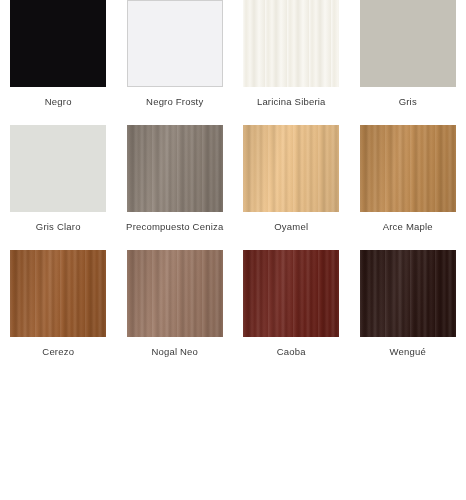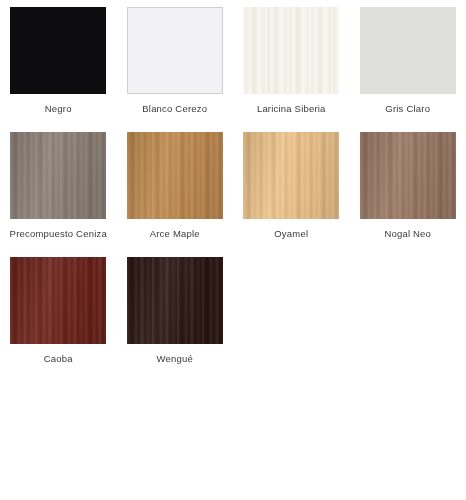--- a/index.html
+++ b/index.html
@@ -22,21 +22,20 @@
     width: 466px;
     height: 500px;
     box-sizing: border-box;
   }
 
   .swatch-cell {
     display: flex;
     flex-direction: column;
     align-items: center;
     justify-content: flex-start;
-    padding-top: 7px;
     box-sizing: border-box;
   }
 
   .chip {
     width: 96px;
     height: 87px;
     position: relative;
     box-sizing: border-box;
     flex: 0 0 auto;
   }
@@ -117,41 +116,49 @@
 </head>
 <body style="background: rgb(255, 255, 255);">
 
 <div id="swatch-grid">
     <div class="swatch-cell">
       <div class="chip" style="background: rgb(13, 12, 14);"></div>
       <div class="chip-label">Negro</div>
     </div>
     <div class="swatch-cell">
       <div class="chip bordered" style="background: rgb(242, 242, 244);"></div>
-      <div class="chip-label">Blanco Cerezo</div>
+      <div class="chip-label">Negro Frosty</div>
     </div>
     <div class="swatch-cell">
       <div class="chip wood faint" style="background: rgb(243, 240, 230);"></div>
       <div class="chip-label">Laricina Siberia</div>
+    </div>
+    <div class="swatch-cell">
+      <div class="chip" style="background: rgb(196, 193, 183);"></div>
+      <div class="chip-label">Gris</div>
     </div>
     <div class="swatch-cell">
       <div class="chip" style="background: rgb(222, 223, 218);"></div>
       <div class="chip-label">Gris Claro</div>
     </div>
     <div class="swatch-cell">
       <div class="chip wood shade" style="background: rgb(140, 128, 117);"></div>
       <div class="chip-label">Precompuesto Ceniza</div>
     </div>
     <div class="swatch-cell">
+      <div class="chip wood shade" style="background: rgb(240, 196, 138);"></div>
+      <div class="chip-label">Oyamel</div>
+    </div>
+    <div class="swatch-cell">
       <div class="chip wood shade" style="background: rgb(192, 138, 78);"></div>
       <div class="chip-label">Arce Maple</div>
     </div>
     <div class="swatch-cell">
-      <div class="chip wood shade" style="background: rgb(240, 196, 138);"></div>
-      <div class="chip-label">Oyamel</div>
+      <div class="chip wood shade" style="background: rgb(154, 90, 43);"></div>
+      <div class="chip-label">Cerezo</div>
     </div>
     <div class="swatch-cell">
       <div class="chip wood shade" style="background: rgb(155, 119, 99);"></div>
       <div class="chip-label">Nogal Neo</div>
     </div>
     <div class="swatch-cell">
       <div class="chip wood shade" style="background: rgb(107, 32, 24);"></div>
       <div class="chip-label">Caoba</div>
     </div>
     <div class="swatch-cell">

